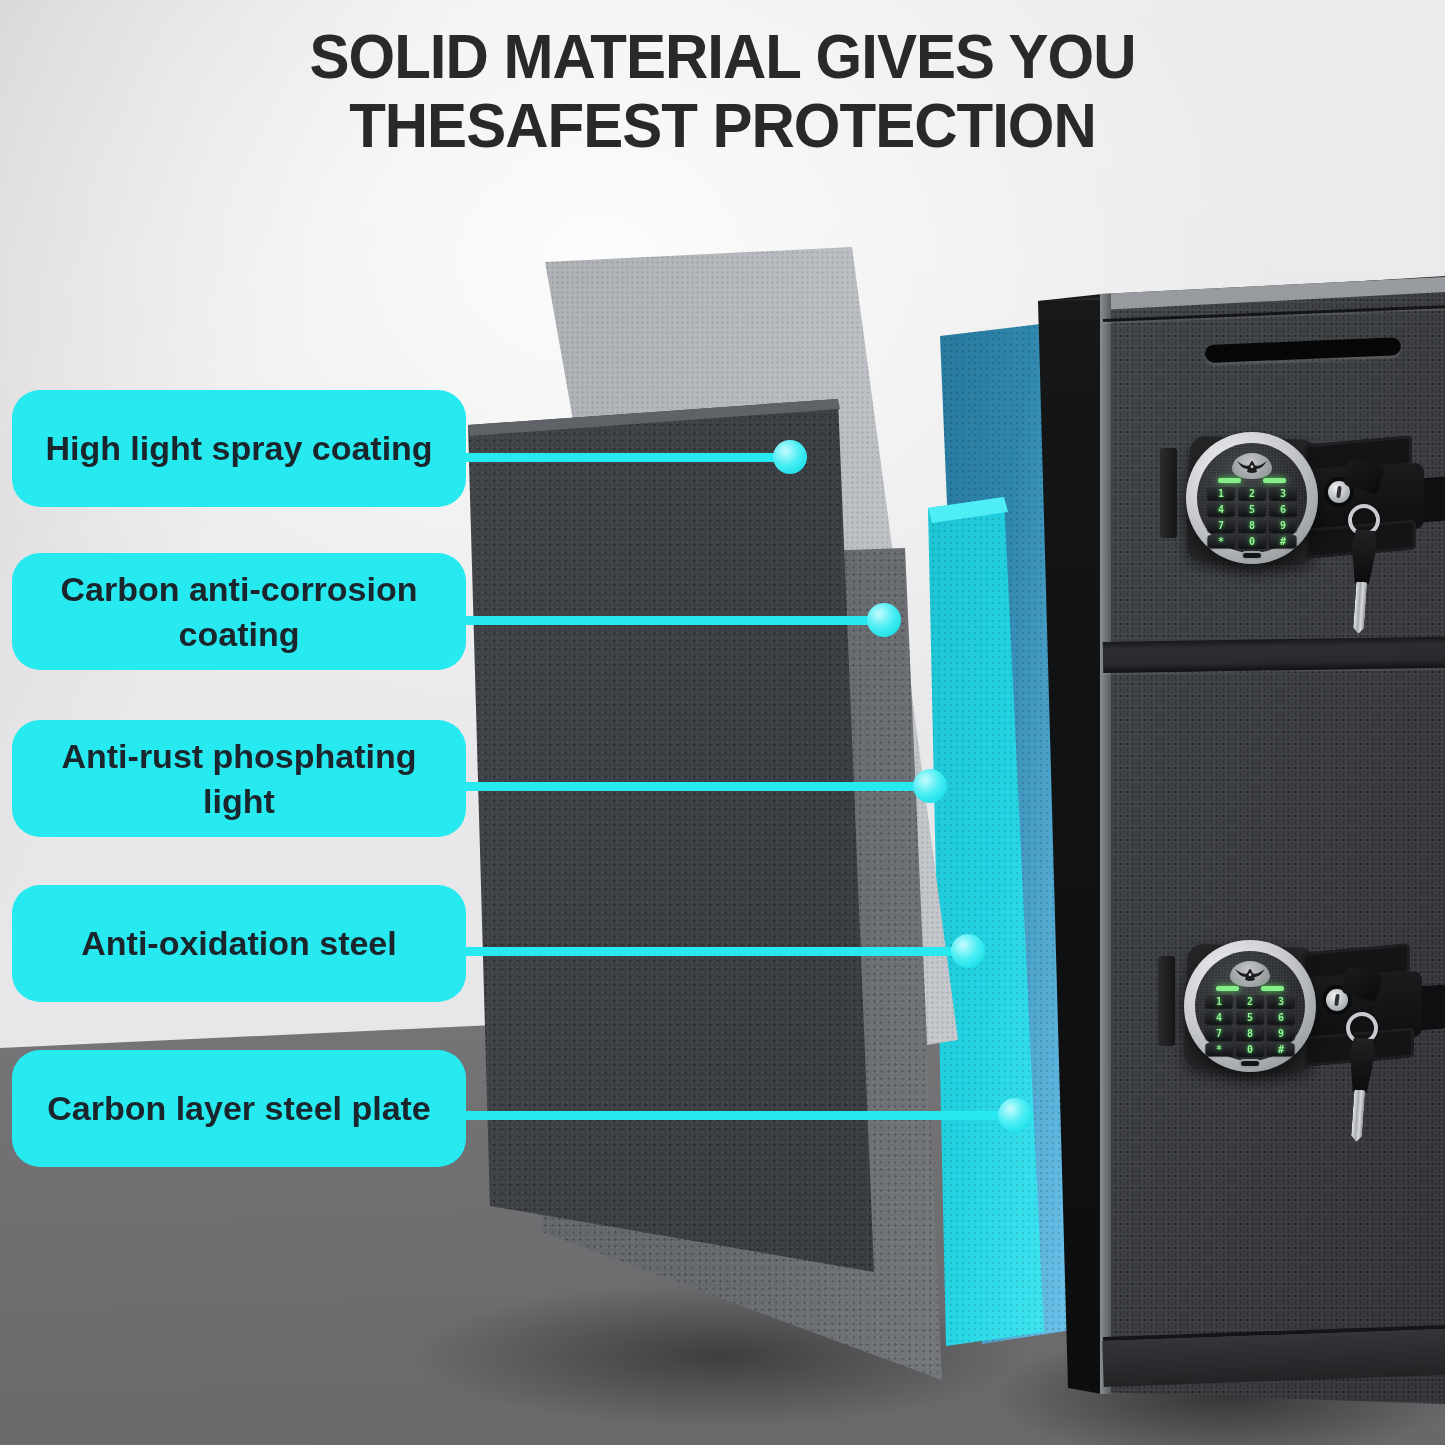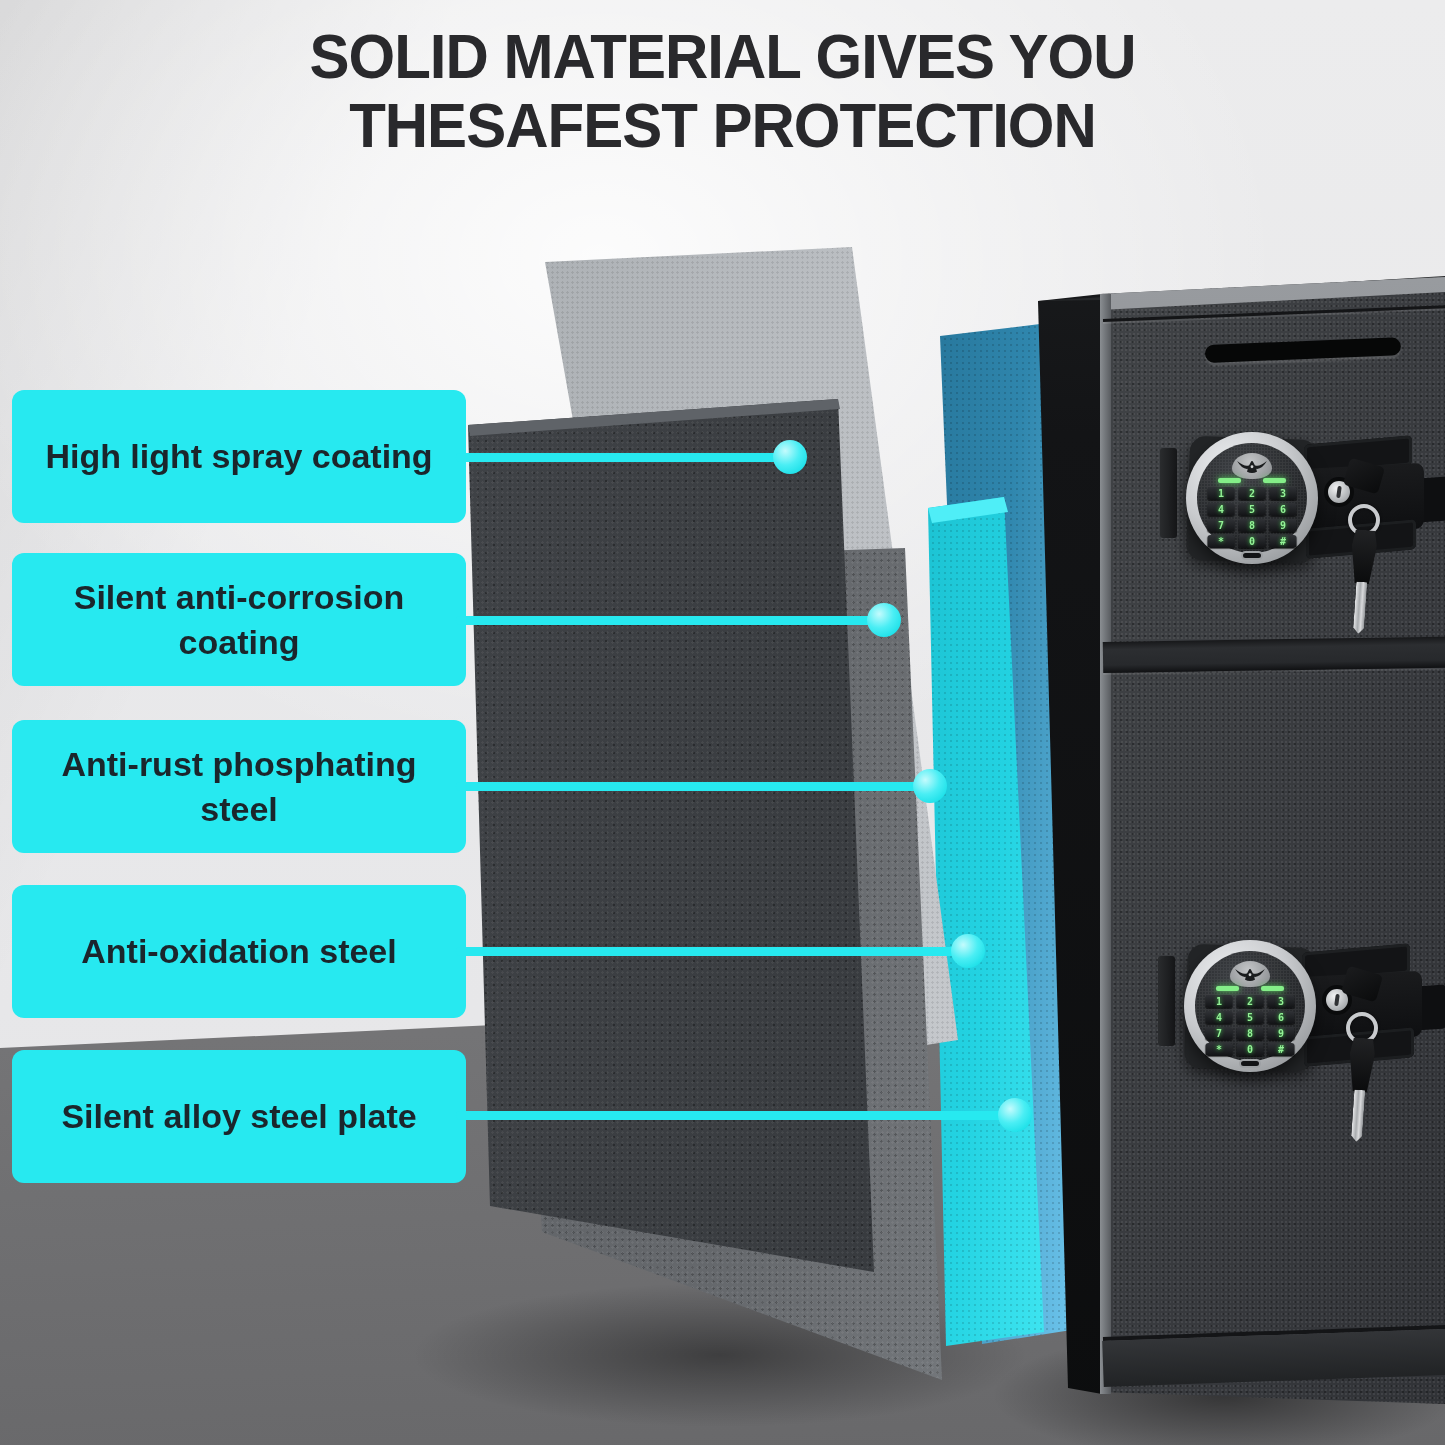--- a/index.html
+++ b/index.html
@@ -184,21 +184,21 @@
     border:4px solid #c9cbce;box-sizing:border-box;
     box-shadow:0 0 3px rgba(0,0,0,.6), inset 0 0 3px rgba(0,0,0,.6);}
   .hangkey{position:absolute;left:101px;top:32px;transform:rotate(4deg);transform-origin:top center;}
   .hk-head{width:25px;height:54px;background:linear-gradient(180deg,#212224,#0a0b0c);
     clip-path:polygon(12% 0,88% 0,100% 30%,78% 100%,22% 100%,0 30%);}
   .hk-blade{position:absolute;left:7px;top:52px;width:11px;height:52px;
     background:linear-gradient(90deg,#e6e7e9,#a9acaf 40%,#d9dadc 65%,#8f9295);
     clip-path:polygon(0 0,100% 0,100% 88%,50% 100%,0 88%);}
   
   .callout .pill{
-    position:absolute;left:12px;width:454px;height:133px;border-radius:12px;
+    position:absolute;left:12px;width:454px;height:117px;border-radius:28px;
     background:#27e9f0;color:#1b262c;
     display:flex;align-items:center;justify-content:center;text-align:center;
     font-weight:bold;font-size:34px;line-height:1.3;padding:0 30px;box-sizing:border-box;
     top:var(--pt);
   }
   .callout .cline{
     position:absolute;left:456px;height:9px;border-radius:5px;background:#27e9f0;
     top:calc(var(--ly) - 4px);width:calc(var(--dx) - 456px);
   }
   .callout .cdot{
@@ -337,36 +337,36 @@
 </div>
 
   <div id="callouts">
   <div class="callout c1">
     <div class="pill">High light spray coating</div>
     <div class="cline"></div>
     <div class="cdot"></div>
   </div>
 
   <div class="callout c2">
-    <div class="pill">Silent anti-corrosion coating</div>
+    <div class="pill">Carbon anti-corrosion coating</div>
     <div class="cline"></div>
     <div class="cdot"></div>
   </div>
 
   <div class="callout c3">
-    <div class="pill">Anti-rust phosphating steel</div>
+    <div class="pill">Anti-rust phosphating light</div>
     <div class="cline"></div>
     <div class="cdot"></div>
   </div>
 
   <div class="callout c4">
     <div class="pill">Anti-oxidation steel</div>
     <div class="cline"></div>
     <div class="cdot"></div>
   </div>
 
   <div class="callout c5">
-    <div class="pill">Silent alloy steel plate</div>
+    <div class="pill">Carbon layer steel plate</div>
     <div class="cline"></div>
     <div class="cdot"></div>
   </div>
 </div>
 </div>
 
 </body></html>

